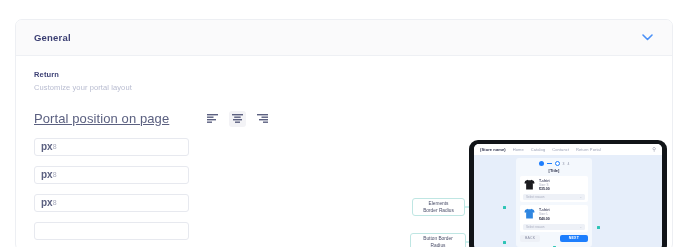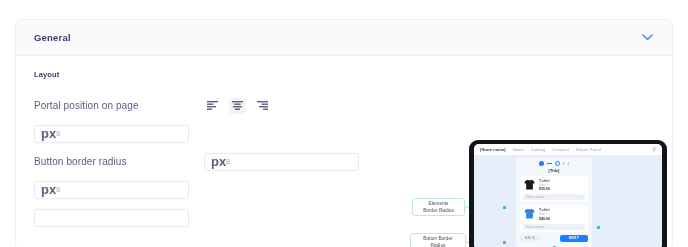--- a/index.html
+++ b/index.html
@@ -35,39 +35,39 @@
 
   
   .sect-title { font-size:7.5px; font-weight:bold; color:#3b3f73; margin-bottom:4px; letter-spacing:.15px;}
   .sect-sub   { font-size:7.5px; color:#b8bcd0; letter-spacing:.1px;}
 
   
   .form { margin-top:13px; }
   .row { display:flex; align-items:center; height:27px; margin-bottom:1px; }
   .row-label {
     width:170px; flex:0 0 170px;
-    font-size:10px; color:#5b6080; letter-spacing:.1px;
+    font-size:13px; color:#5b6080; letter-spacing:.1px;text-decoration:underline;
   }
   .row-ctl { width:155px; }
 
   .align-group { display:flex; gap:8px; align-items:center; }
   .align-btn {
     width:17px; height:16px; border-radius:3px;
     display:flex; align-items:center; justify-content:center;
     cursor:pointer; background:transparent;
   }
   .align-btn.active { background:#f3f3f6; }
 
   .field {
     height:18px; border:1px solid #e7e9ef; border-radius:3px;
     background:#fff;
     display:flex; align-items:center; padding:0 6px;
     font-size:7px; color:#9498ad;
   }
-  .unit { font-weight:bold; color:#5b6080; font-size:13px; }
+  .unit { font-weight:bold; color:#5b6080; font-size:10px; }
   .fval { color:#a8abbd; font-size:7px; }
   .field.color { justify-content:space-between; }
   .field .hex { color:#6a6e86; font-size:7px; letter-spacing:.2px; }
   .swatch { width:9px; height:9px; border:1px solid #d6d8e0; border-radius:1px; background:#e4e4e7; }
 
   
   .preview { position:absolute; left:370px; top:0px; width:290px; height:195px; }
 
   
   .tablet {
@@ -147,21 +147,22 @@
       <div class="panel-title">General</div>
       <div class="chevron-btn">
         <svg width="11" height="7" viewBox="0 0 11 7" fill="none">
           <path d="M1 1L5.5 5.5L10 1" stroke="#4a90f7" stroke-width="1.6" stroke-linecap="round" stroke-linejoin="round"></path>
         </svg>
       </div>
     </div>
 
     <div class="panel-body">
 
-      <div class="sect-title">Layout</div>
+      <div class="sect-title">Return</div>
+      <div class="sect-sub">Customize your portal layout</div>
 
       <div class="form">
 
         <div class="row">
           <div class="row-label">Portal position on page</div>
           <div class="row-ctl">
             <div class="align-group">
               <div class="align-btn">
                 <svg width="11" height="9" viewBox="0 0 11 9">
                   <rect x="0" y="0" width="11" height="1.4" fill="#5b6080"></rect>
@@ -193,21 +194,20 @@
         <div class="row">
           <div class="row-ctl">
             <div class="field">
               <span class="unit">px</span>
               <span class="fval">8</span>
             </div>
           </div>
         </div>
 
         <div class="row">
-          <div class="row-label">Button border radius</div>
           <div class="row-ctl">
             <div class="field">
               <span class="unit">px</span>
               <span class="fval">8</span>
             </div>
           </div>
         </div>
 
         <div class="row">
           <div class="row-ctl">

